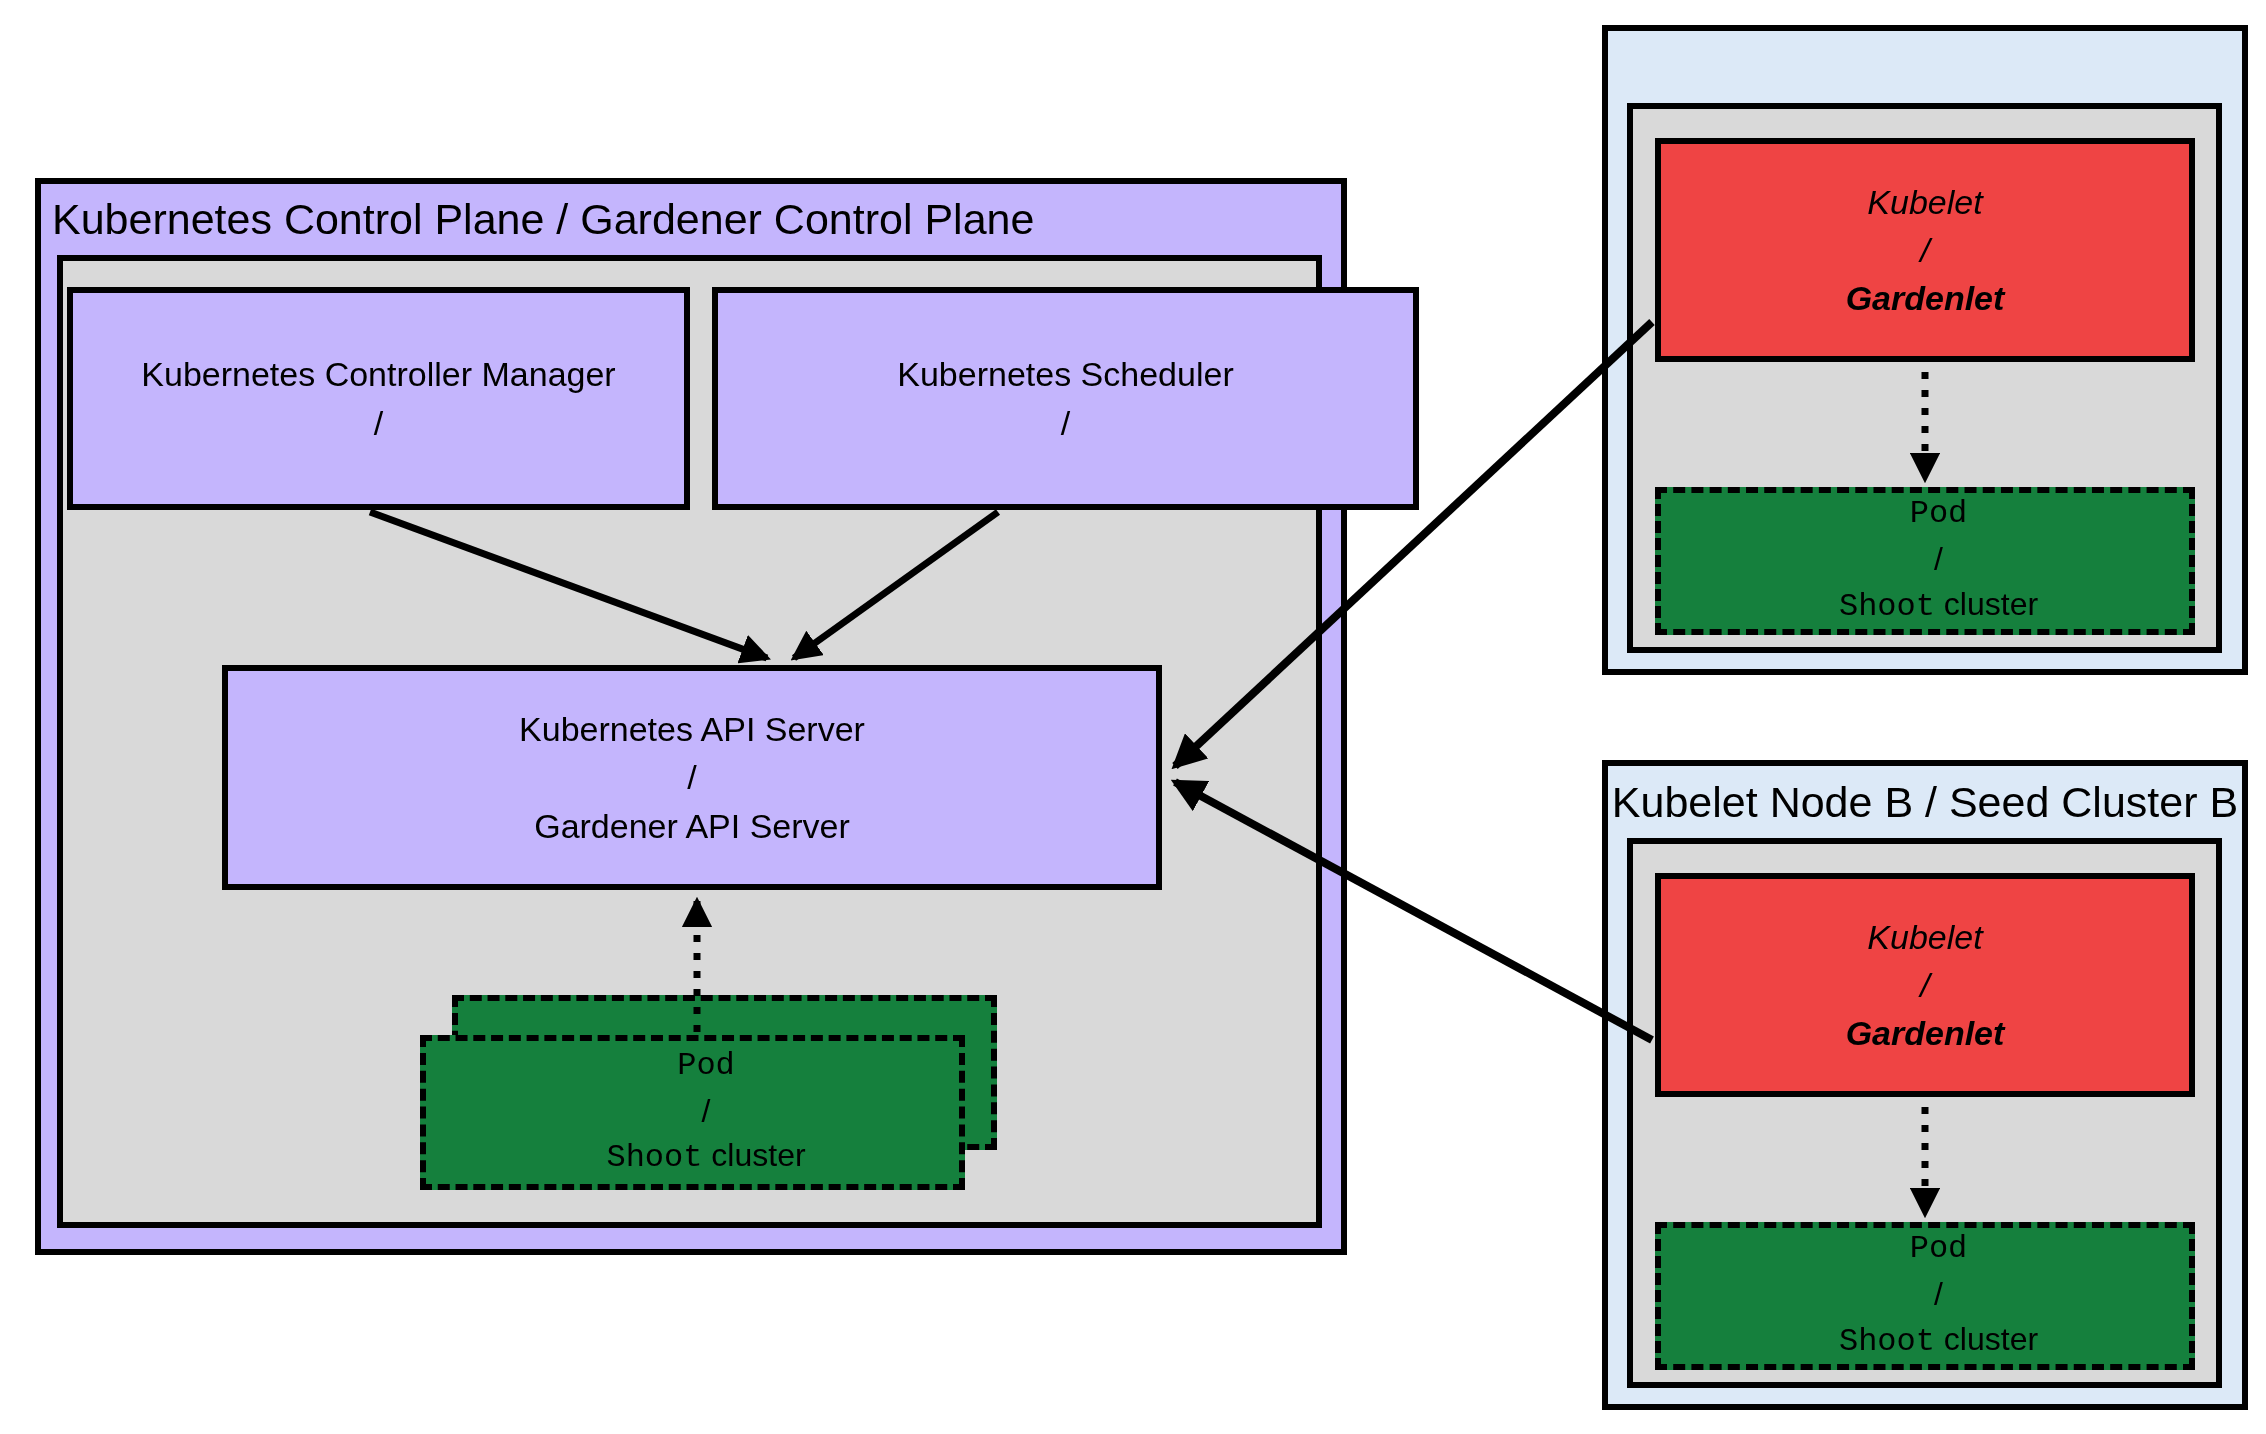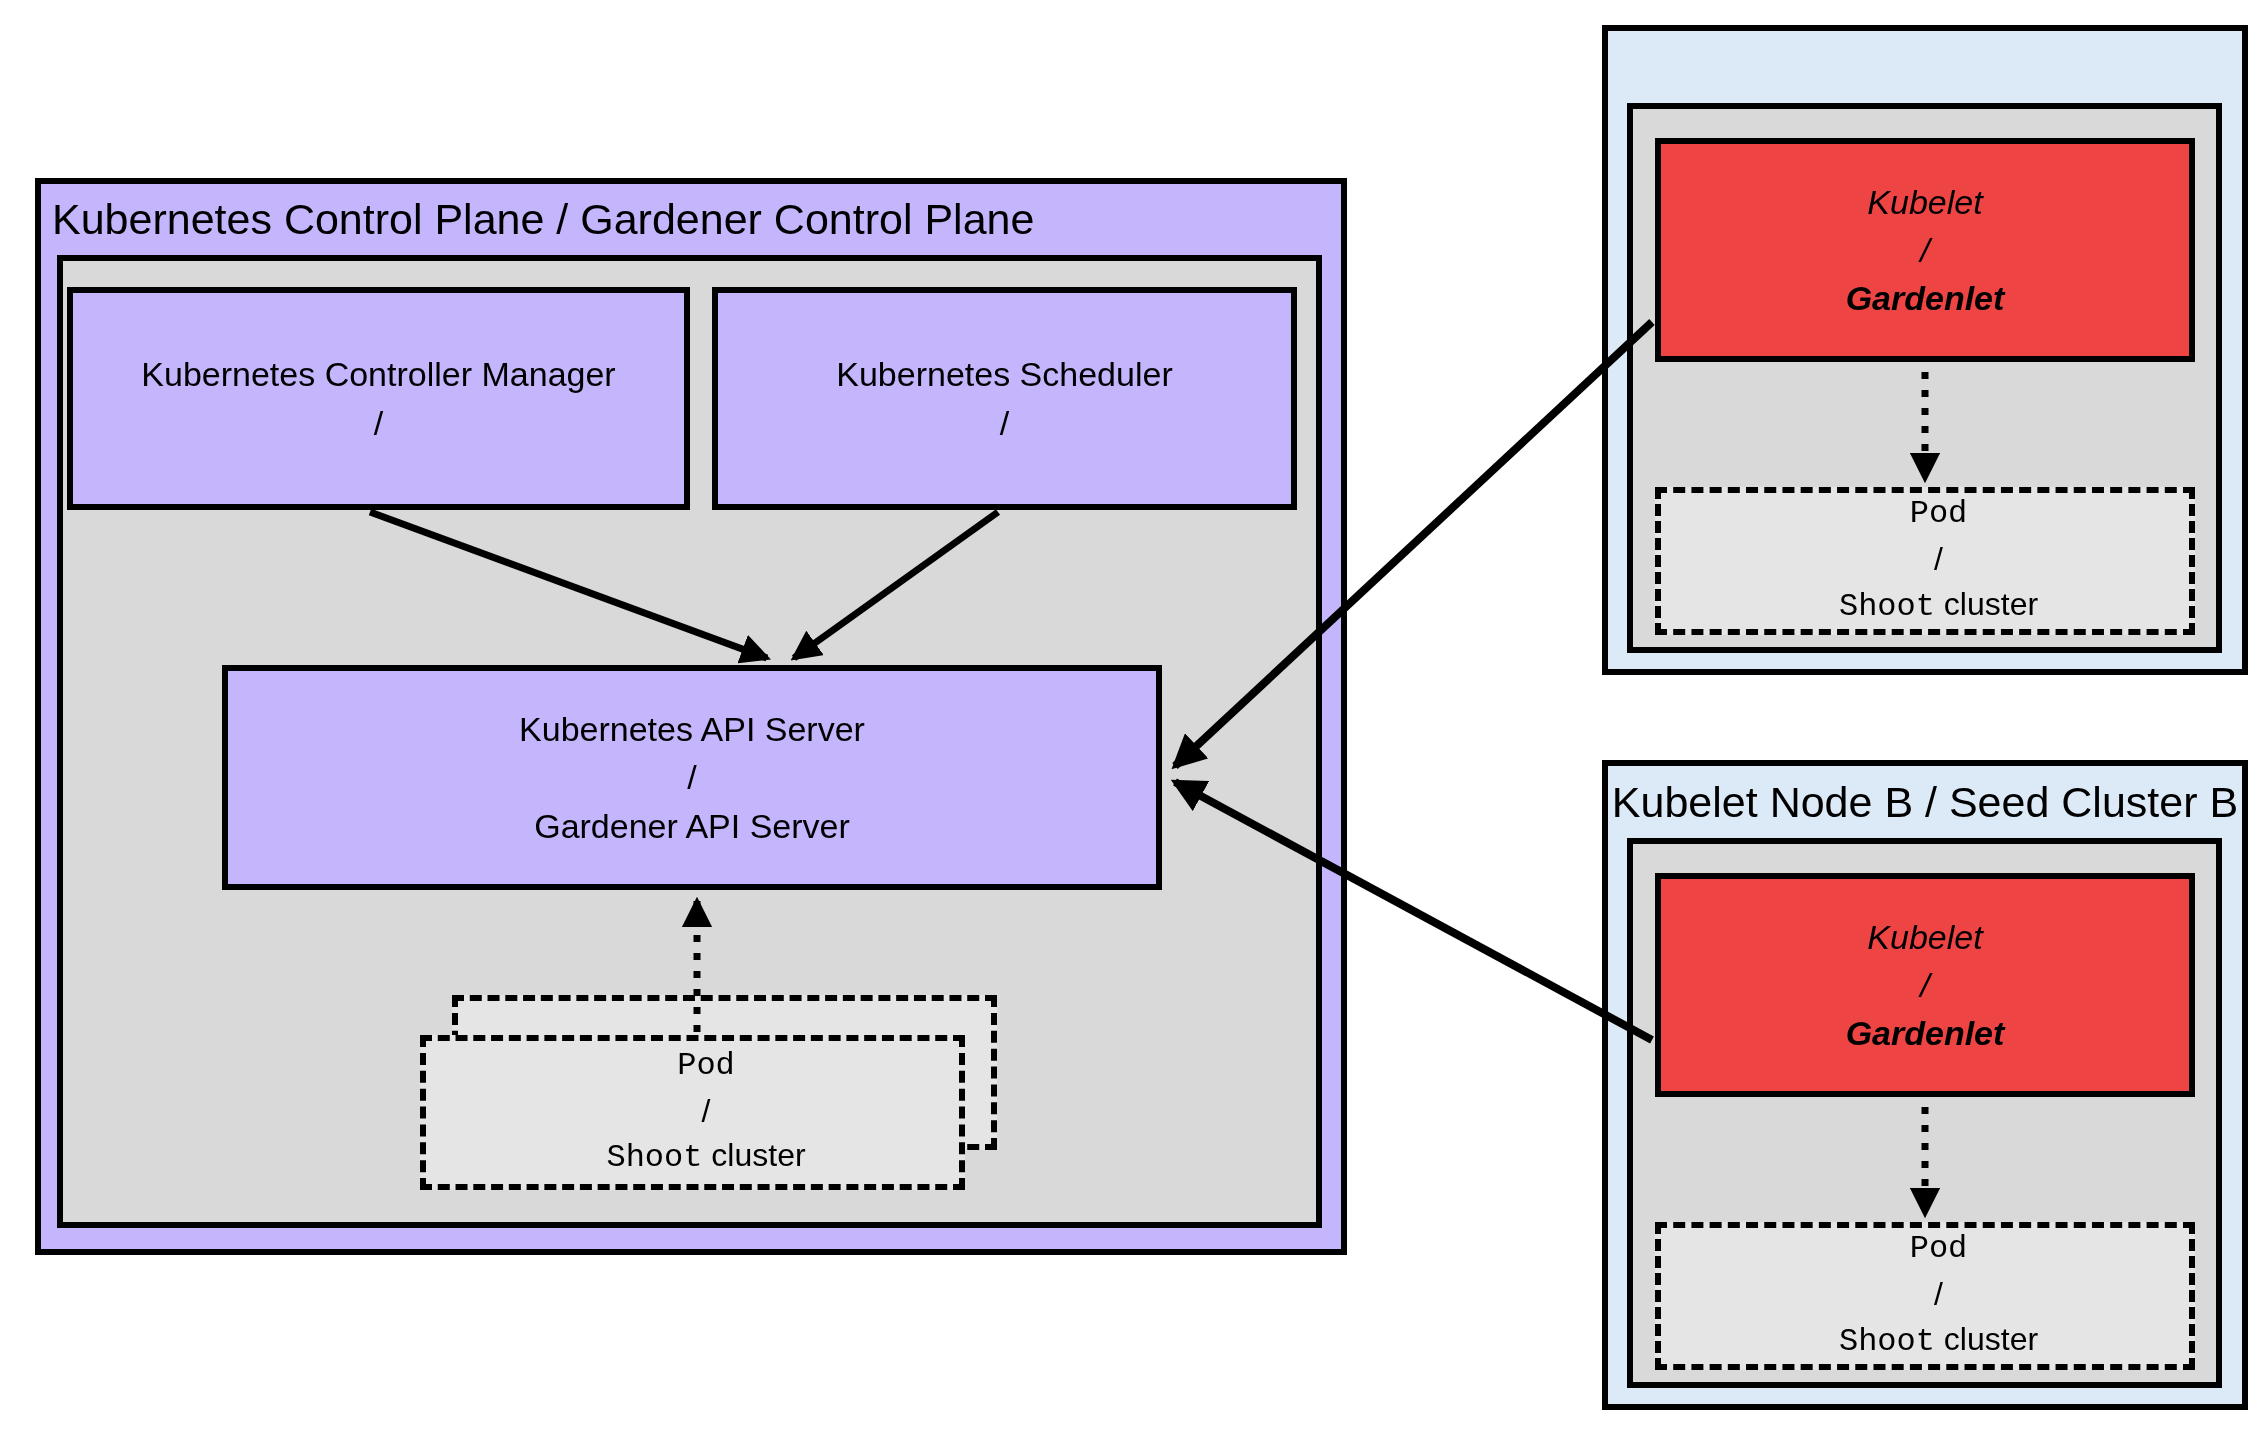--- a/index.html
+++ b/index.html
@@ -9,37 +9,37 @@
     background:#ffffff;
     font-family:"Liberation Sans",sans-serif;
     color:#000;
     overflow:hidden;
   }
   .box{position:absolute;box-sizing:border-box;border:6px solid #000;}
   .green{background:#c4b5fd;}
   .gray{background:#d9d9d9;}
   .blue{background:#dce9f7;}
   .orange{background:#ef4444;font-style:italic;}
-  .peach{background:#e5e5e5;padding-left:27px;}
+  .peach{background:#15803d;padding-left:27px;}
   .dashed{border-style:dashed;}
   .lbl{
     display:flex;flex-direction:column;align-items:center;justify-content:center;
     width:100%;height:100%;text-align:center;
     font-size:34px;line-height:1.42;
   }
   .bold{font-weight:bold;}
   .mono{font-family:"Liberation Mono",monospace;}
   .title{position:absolute;font-size:43px;line-height:1.1;white-space:nowrap;}
 
   
   #cp-outer{left:35px;top:178px;width:1312px;height:1077px;z-index:1;}
   #cp-title{left:52px;top:196px;z-index:2;}
   #cp-inner{left:57px;top:255px;width:1265px;height:973px;z-index:2;}
   #cm-box{left:67px;top:287px;width:623px;height:223px;z-index:3;}
-  #sch-box{left:712px;top:287px;width:585px;height:223px;z-index:3;}
+  #sch-box{left:712px;top:287px;width:707px;height:223px;z-index:3;}
   #api-box{left:222px;top:665px;width:940px;height:225px;z-index:3;}
   #cp-pod-back{left:452px;top:995px;width:545px;height:155px;z-index:3;}
   #cp-pod-front{left:420px;top:1035px;width:545px;height:155px;z-index:4;}
   .podlbl{font-size:32px;line-height:1.4;}
 
   
   #wna-outer{left:1602px;top:25px;width:646px;height:650px;z-index:1;}
   #wna-title{left:1602px;top:44px;width:646px;text-align:center;z-index:2;}
   #wna-inner{left:1627px;top:103px;width:595px;height:550px;z-index:2;}
   #wna-kubelet{left:1655px;top:138px;width:540px;height:224px;z-index:3;}

